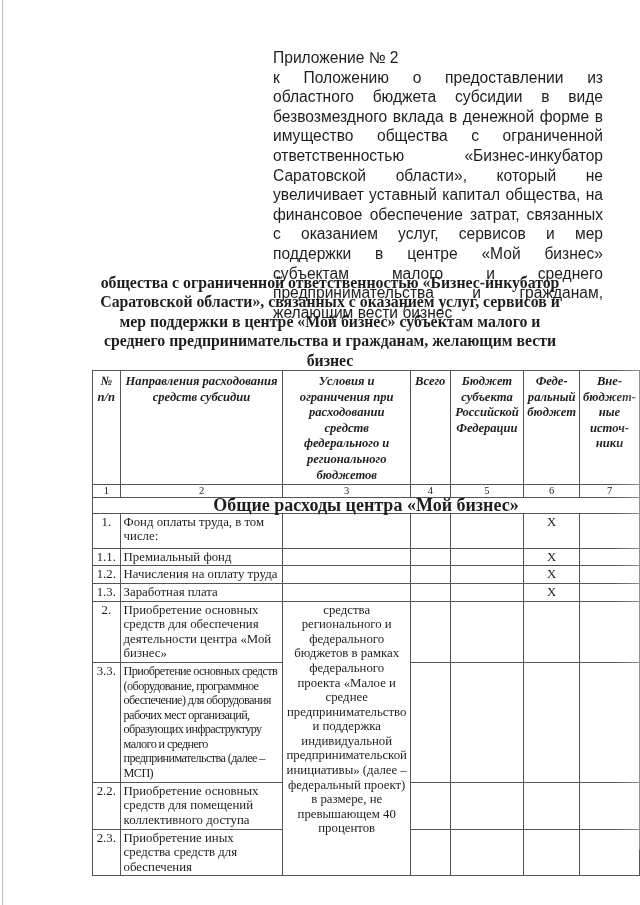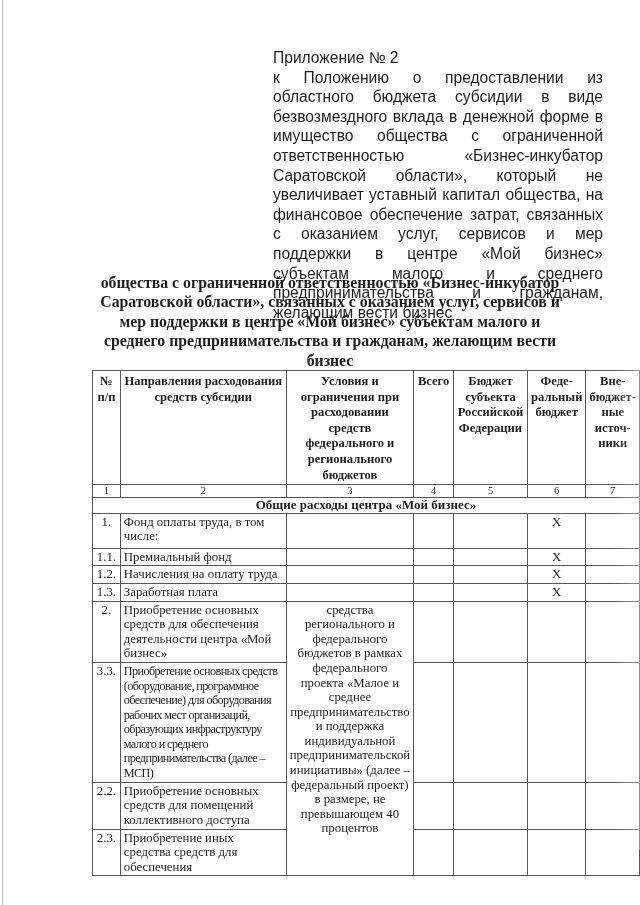--- a/index.html
+++ b/index.html
@@ -9,23 +9,23 @@
   .appendix { position: absolute; left: 273px; top: 48px; width: 330px;
               font-family: Liberation Sans, sans-serif; font-size: 15.6px; line-height: 19.6px; }
   .appendix .head { display: block; }
   .appendix .body { display: block; text-align: justify; text-align-last: left; }
   .title { position: absolute; left: 95px; top: 273px; width: 470px; text-align: center;
            font-family: "Liberation Serif", serif; font-weight: bold; font-size: 15.8px; line-height: 19.4px; }
   table.budget { position: absolute; left: 92px; top: 370px; border-collapse: collapse;
                  font-family: "Liberation Serif", serif; font-size: 12.8px; line-height: 14.6px; table-layout: fixed; }
   table.budget td, table.budget th { border: 1px solid #555; padding: 1px 3px; vertical-align: top; }
   table.budget th { font-weight: bold; text-align: center; font-size: 12.6px; line-height: 15.6px; padding-top: 3px; }
-  table.budget tr.hdr { height: 105px; }
+  table.budget tr.hdr { height: 105px; font-style: italic; }
   table.budget tr.nums td { text-align: center; font-size: 10.5px; line-height: 11px; padding: 0; height: 12px; }
-  table.budget tr.section td { text-align: center; font-weight: bold; font-size: 13px; height: 14px; padding: 0 16px; }
+  table.budget tr.section td { text-align: center; font-weight: bold; font-size: 18px; height: 14px; padding: 0 16px; }
   td.num { text-align: center; white-space: nowrap; padding: 1px 2px !important; }
   td.x { text-align: center; }
   td.cond { text-align: center; vertical-align: top; }
   .condensed { letter-spacing: -0.6px; font-size: 12.2px; }
   .right-fade { position: absolute; left: 612px; top: 360px; width: 28px; height: 490px;
                 background: linear-gradient(to right, rgba(255,255,255,0), rgba(255,255,255,0.35)); pointer-events: none; }
 </style>
 </head>
 <body>
 

